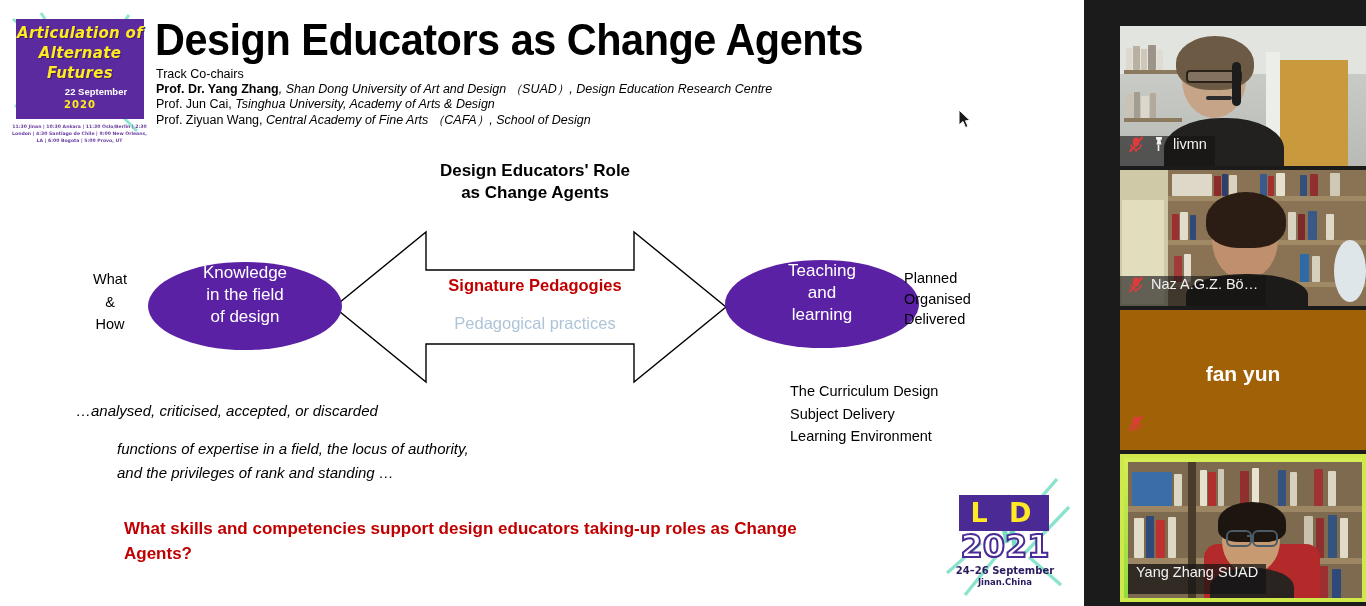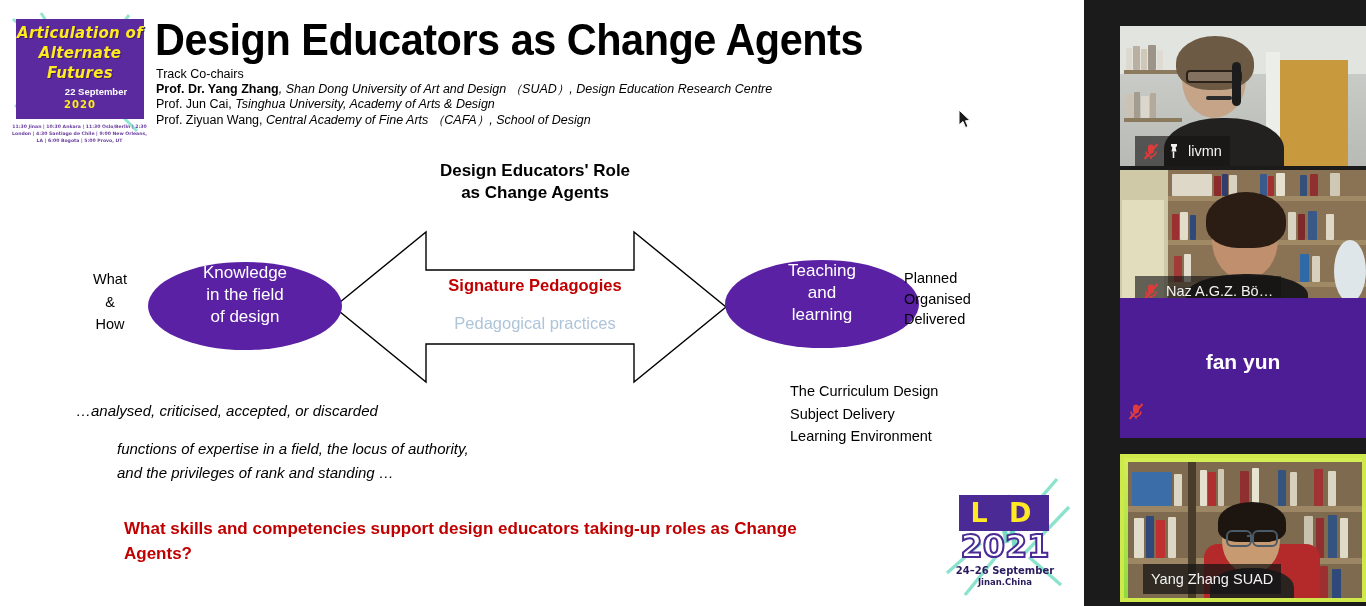--- a/index.html
+++ b/index.html
@@ -81,27 +81,27 @@
   .lxd .d2{position:absolute;left:0px;top:90px;width:120px;text-align:center;font-size:8.5px;
       font-weight:bold;color:#2a1a5e;font-family:"DejaVu Sans",sans-serif;}
 
   .cursor{position:absolute;left:958px;top:109px;width:14px;height:20px;}
 
   
   .panel{position:absolute;left:1084px;top:0;width:282px;height:606px;background:#1b1b1b;}
   .tile{position:absolute;left:36px;width:246px;overflow:hidden;background:#1f1f1f;}
   .t1{top:26px;height:140px;}
   .t2{top:170px;height:136px;}
-  .t3{top:298px;height:140px;background:#4c1d95;text-decoration:underline;}
+  .t3{top:310px;height:140px;background:#a16207;text-decoration:underline;}
   .t4{top:454px;height:148px;border:4px solid #cfe84a;box-sizing:border-box;
       background:linear-gradient(180deg,#d6ee55,#8ddc3f);}
   .tile .vid{position:absolute;inset:0;}
 
-  .namebar{position:absolute;left:0;bottom:0;height:30px;display:flex;align-items:center;
-      gap:7px;padding:0 8px;background:rgba(20,20,20,.62);margin-left:15px;}
+  .namebar{position:absolute;left:0;bottom:0;height:30px;display:flex;align-items:flex-start;
+      gap:7px;padding:0 8px;background:rgba(20,20,20,.62);}
   .t4 .namebar{left:4px;bottom:4px;background:rgba(20,20,20,.72);height:30px;}
   .namebar .nm{color:#f2f2f2;font-size:14.5px;white-space:nowrap;}
   .mic-off{width:16px;height:17px;flex:none;}
   .pin-ic{width:15px;height:16px;flex:none;}
   .t3 .ctrname{position:absolute;left:0;top:52px;width:100%;text-align:center;
       color:#fff;font-size:21px;font-weight:bold;}
   .t3 .mic-solo{position:absolute;left:8px;bottom:18px;}
 
   
   .sceneA{background:linear-gradient(180deg,#cfd2cf 0%,#c6c8c4 45%,#b8bab6 100%);}

